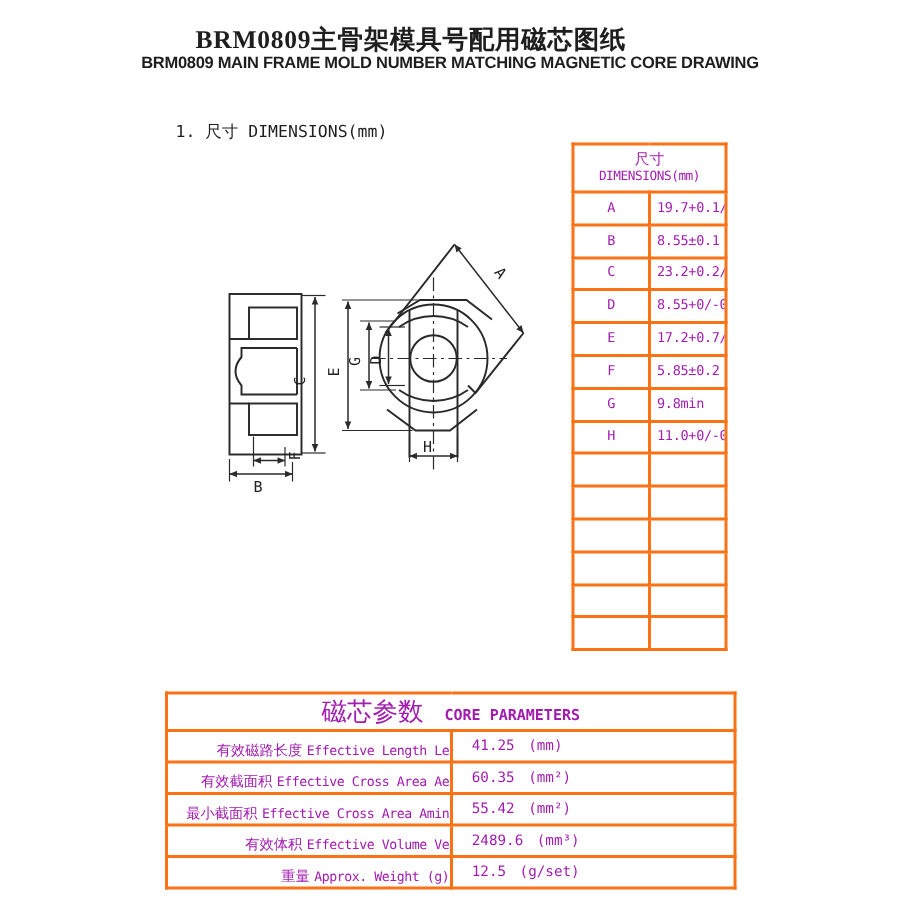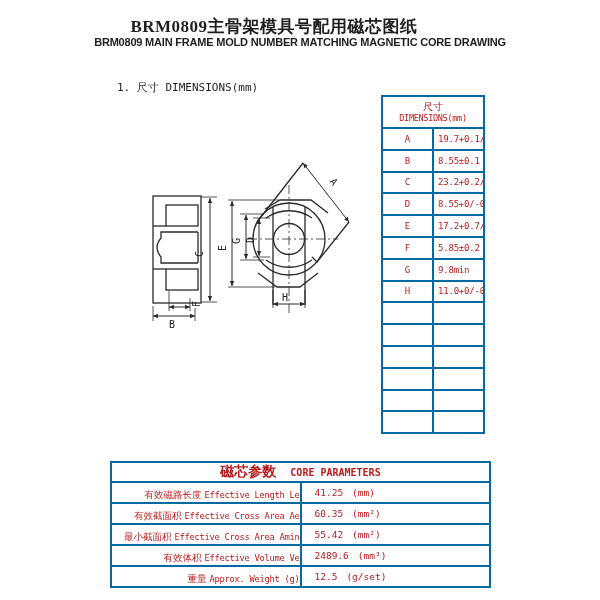--- a/index.html
+++ b/index.html
@@ -8,32 +8,32 @@
   .abs{position:absolute;}
   .title-cn{top:15px;left:0;width:548px;text-align:center;
             font-family:"Liberation Serif","DejaVu Serif",serif;
             font-size:17px;font-weight:bold;letter-spacing:.5px;}
   .title-en{top:36px;left:0;width:600px;text-align:center;
             font-size:11px;font-weight:bold;letter-spacing:-0.2px;}
   .section-label{top:80px;left:117px;font-family:"DejaVu Sans Mono",monospace;
                  font-size:11px;}
   
   table{border-collapse:collapse;table-layout:fixed;}
-  td,th{border:2px solid #0369a1;padding:0;font-family:"DejaVu Sans Mono",monospace;
-        color:#b91c1c;white-space:nowrap;overflow:hidden;}
+  td,th{border:2px solid #f97316;padding:0;font-family:"DejaVu Sans Mono",monospace;
+        color:#a21caf;white-space:nowrap;overflow:hidden;}
   .dims{left:381px;top:95px;width:104px;}
   .dims th{height:30px;font-weight:normal;}
   .dims .hdr1{font-size:10px;line-height:12px;}
   .dims .hdr2{font-size:8.5px;line-height:11px;letter-spacing:-0.3px;}
   .dims td{height:19.8px;font-size:9px;}
   .dims td.lab{width:21px;text-align:center;}
   .dims td.val{padding-left:4px;letter-spacing:-0.2px;}
   .params{left:110px;top:461px;width:381px;}
   .params th{height:17px;font-weight:normal;font-size:10px;}
-  .params th .cn{font-weight:bold;font-size:14px;margin-top:44px;}
+  .params th .cn{font-weight:normal;font-size:17px;margin-top:44px;}
   .params th .en{margin-left:14px;font-weight:bold;font-size:10px;}
   .params td{height:15.5px;}
   .params td.name{width:183px;padding-left:6px;text-align:right;}
   .params .p-cn{font-size:9.5px;}
   .params .p-en{font-size:8.8px;letter-spacing:-0.3px;margin-left:3px;}
   .params td.pval{padding-left:13px;font-size:9.5px;}
   .params .unit{margin-left:9px;}
   
   svg.drawing{left:140px;top:150px;}
   svg .ln{stroke:#2a2a2a;stroke-width:1.3;fill:none;}

